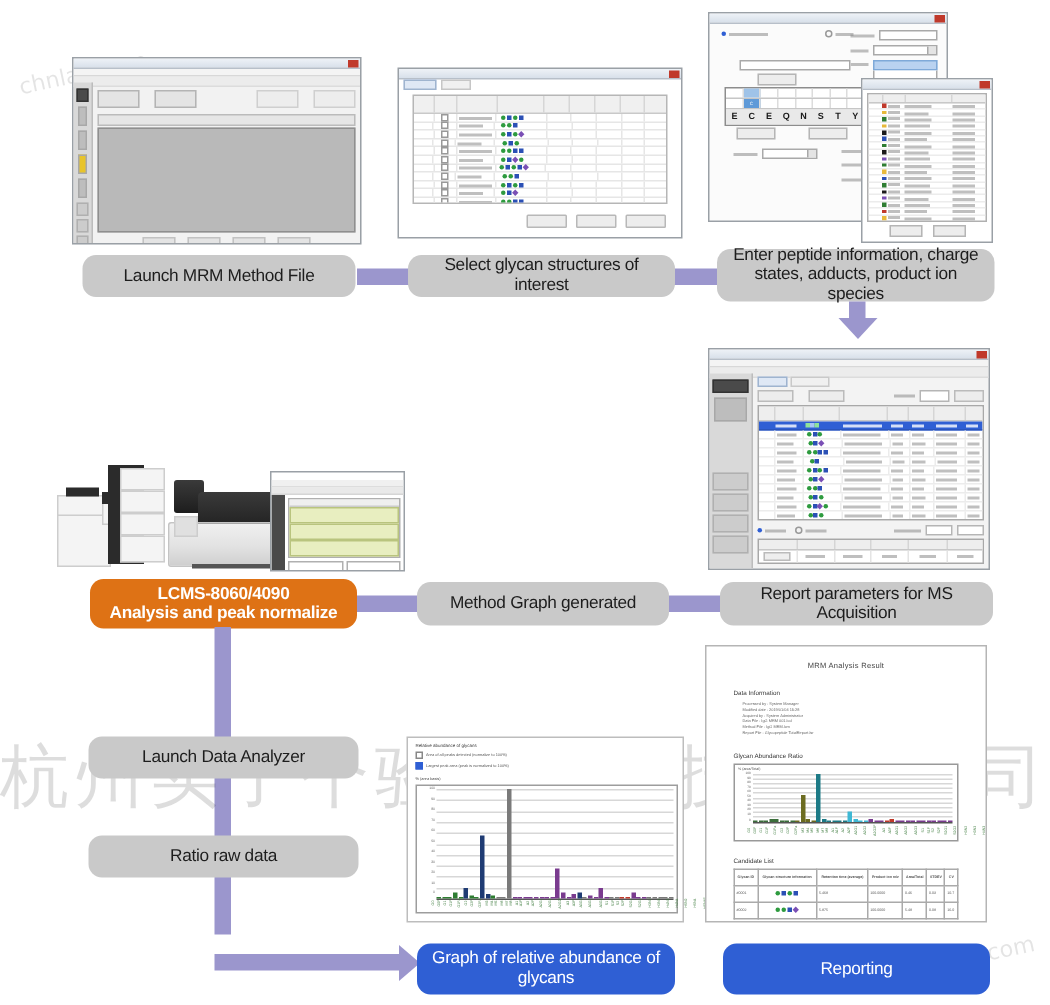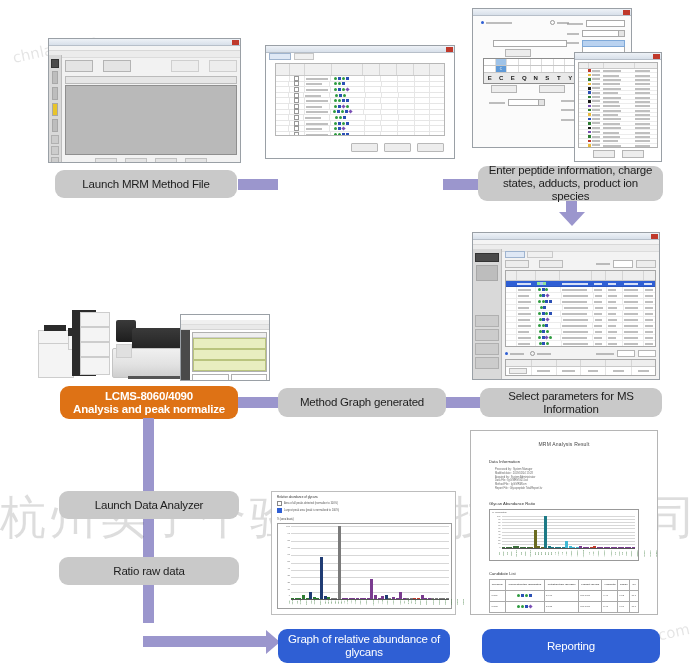--- a/index.html
+++ b/index.html
@@ -772,20 +772,23 @@
       <div style="width:20px;height:6px;background:#ededed;border:1px solid #b5b5b5;"></div>
     </div>
   </div>
 
   <div class="conn" style="left:238px;top:179px;width:40px;height:11px;"></div>
   <div class="conn" style="left:443px;top:179px;width:42px;height:11px;"></div>
 
   <div class="pill gray" style="left:55px;top:170px;width:182px;height:28px;">
     <span>Launch MRM Method File</span>
   </div>
+  <div class="pill gray" style="left:272px;top:170px;width:178px;height:28px;">
+    <span>Select glycan structures of interest</span>
+  </div>
   <div class="pill gray" style="left:478px;top:166px;width:185px;height:35px;">
     <span>Enter peptide information, charge states, adducts, product ion species</span>
   </div>
 
   <div class="conn" style="left:566px;top:201px;width:11px;height:12px;"></div>
   <div class="arrow-down" style="left:558.5px;top:212px;"></div>
 
   <div class="shot" style="left:472px;top:232px;width:188px;height:148px;background:#f3f3f3;">
     <div class="tbar">
         <div class="x"></div>
@@ -1222,21 +1225,21 @@
   <div class="conn" style="left:440px;top:397px;width:45px;height:11px;"></div>
 
   <div class="pill orange" style="left:60px;top:386px;width:178px;height:33px;flex-direction:column;">
     <span>LCMS-8060/4090</span>
     <span>Analysis and peak normalize</span>
   </div>
   <div class="pill gray" style="left:278px;top:388px;width:168px;height:29px;">
     <span>Method Graph generated</span>
   </div>
   <div class="pill gray" style="left:480px;top:388px;width:182px;height:29px;">
-    <span>Select parameters for MS Information</span>
+    <span>Report parameters for MS Acquisition</span>
   </div>
 
   <div class="conn" style="left:143px;top:418px;width:11px;height:205px;"></div>
   <div class="conn" style="left:143px;top:636px;width:125px;height:11px;"></div>
   <div class="arrow-right" style="left:266px;top:629.5px;"></div>
 
   <div class="wm">杭州实了个验生物科技有限公司</div>
 
   <div class="pill gray" style="left:59px;top:491px;width:180px;height:28px;">
     <span>Launch Data Analyzer</span>

